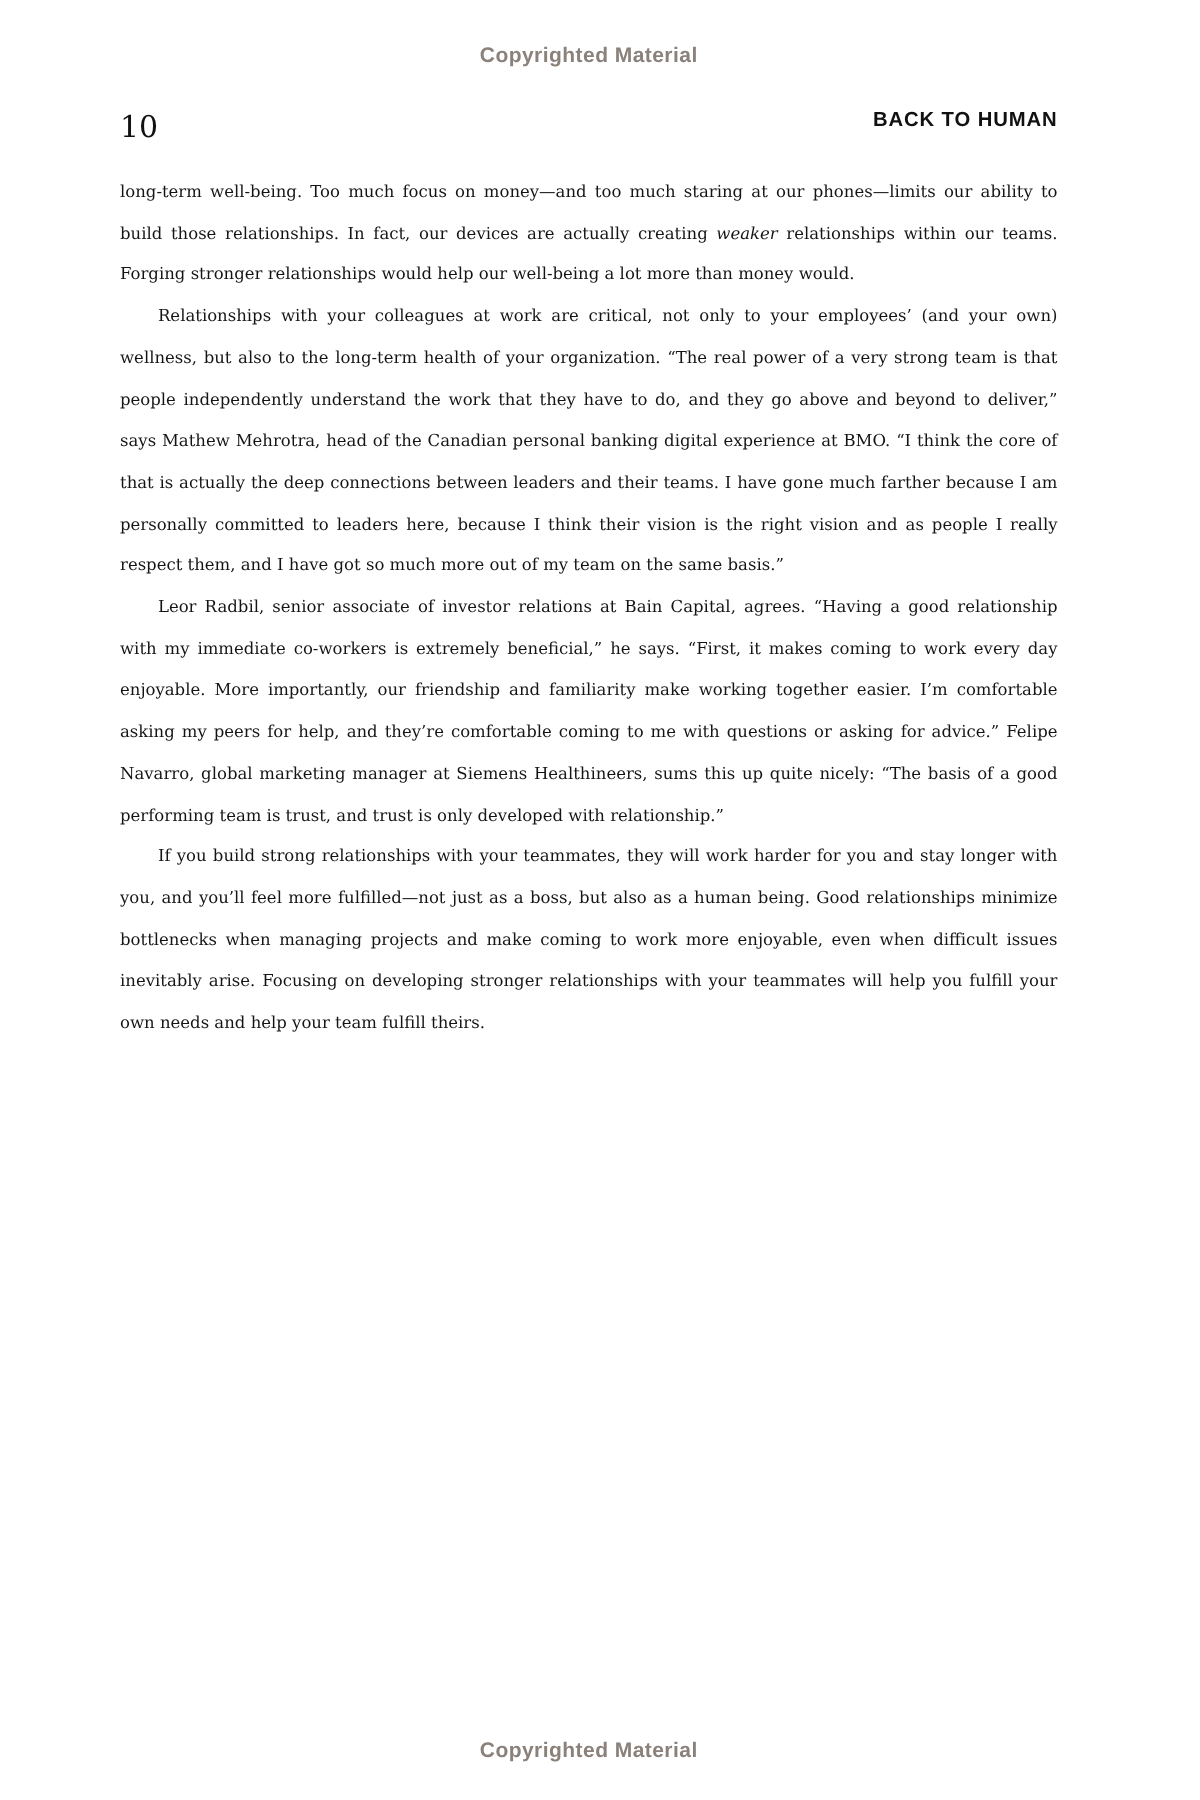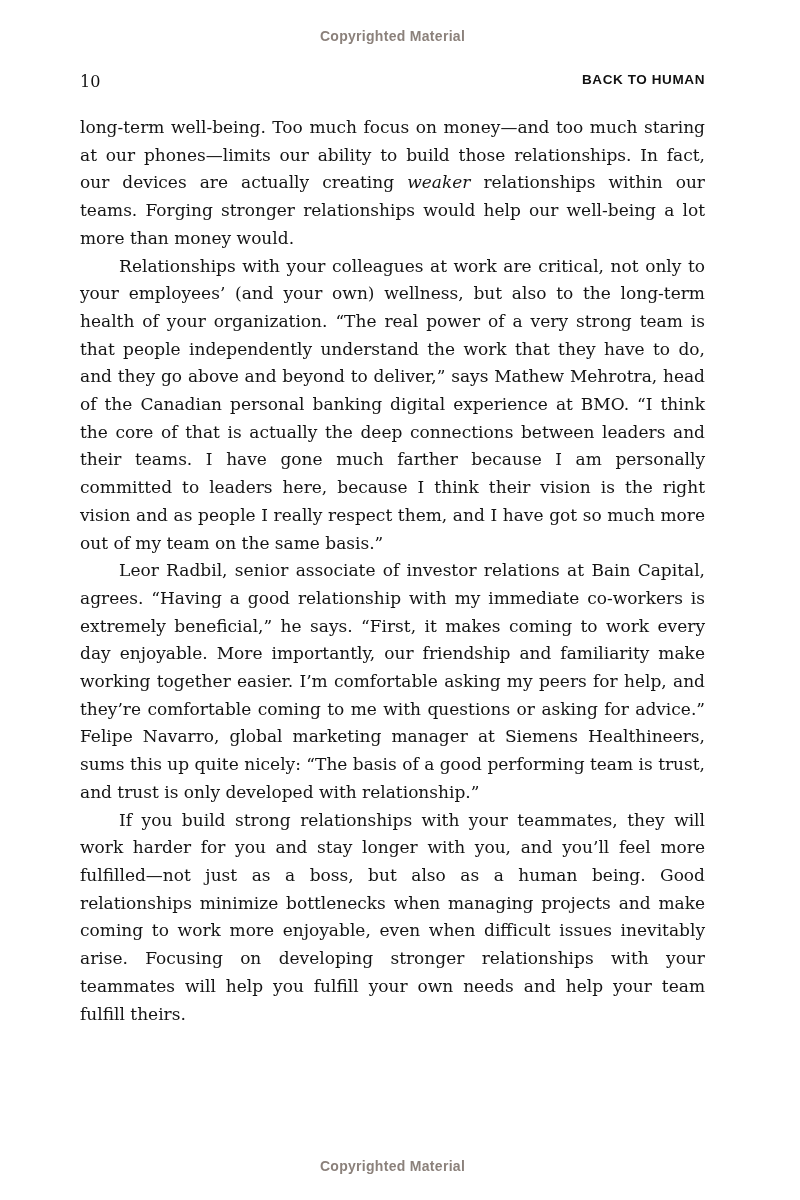--- a/index.html
+++ b/index.html
@@ -38,34 +38,34 @@
       padding: 0 80px;
       height: 18px;
       font-family: "Liberation Sans", sans-serif;
       font-weight: bold;
       color: #111111;
     }
     .page-number {
       position: absolute;
       left: 80px;
       top: 0;
-      font-size: 16px;
+      font-size: 20px;
       font-family: "DejaVu Serif", serif;
       font-weight: normal;
     }
     .running-head {
       display: block;
       text-align: right;
       font-size: 13.5px;
       letter-spacing: 0.6px;
     }
     .body-text {
       margin-top: 24px;
       padding: 0 80px;
-      font-size: 17px;
+      font-size: 11px;
       line-height: 27.7px;
       text-align: justify;
       hyphens: auto;
       -webkit-hyphens: auto;
     }
     .body-text p { text-indent: 2.3em; }
     .body-text p.no-indent { text-indent: 0; }
     .body-text em { font-style: italic; }
   </style>
 </head>

